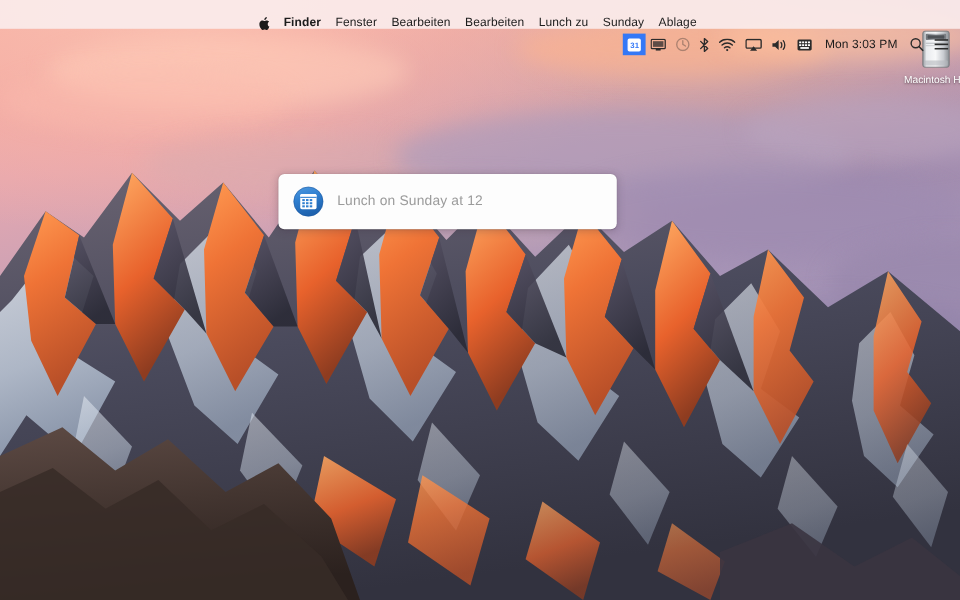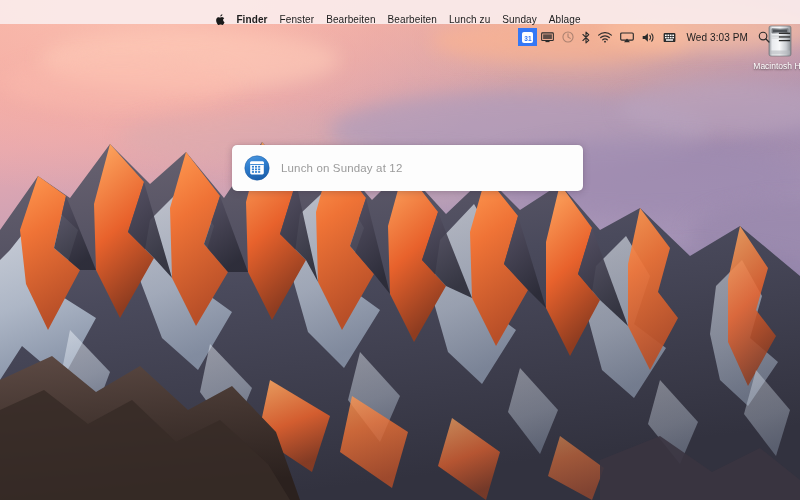--- a/index.html
+++ b/index.html
@@ -148,21 +148,21 @@
     font-size: 8.5px;
     color: #ffffff;
     text-shadow: 0 1px 2px rgba(0,0,0,0.55);
     white-space: nowrap;
   }
 
   
   #notification {
     position: absolute;
     left: 232px; top: 145px;
-    width: 351px; height: 46px;
+    width: 282px; height: 46px;
     background: #fdfdfd;
     border-radius: 5px;
     box-shadow: 0 1px 7px rgba(60,40,60,0.28), 0 0 1px rgba(0,0,0,0.18);
     display: flex;
     align-items: center;
     z-index: 40;
     box-sizing: border-box;
     padding-left: 12px;
   }
   .notif-icon {
@@ -357,21 +357,21 @@
           <rect x="7.9" y="2.6" width="2" height="1.7" fill="#fff"></rect>
           <rect x="10.7" y="2.6" width="2" height="1.7" fill="#fff"></rect>
           <rect x="2.3" y="5.3" width="2" height="1.7" fill="#fff"></rect>
           <rect x="5.1" y="5.3" width="2" height="1.7" fill="#fff"></rect>
           <rect x="7.9" y="5.3" width="2" height="1.7" fill="#fff"></rect>
           <rect x="10.7" y="5.3" width="2" height="1.7" fill="#fff"></rect>
           <rect x="3.4" y="8" width="8.2" height="1.7" fill="#fff"></rect>
         </svg>
       </div>
 
-      <div class="clock">Wed 3:03 PM</div>
+      <div class="clock">Mon 3:03 PM</div>
 
       <div class="status-item">
         <svg width="12" height="12" viewBox="0 0 14 14">
           <circle cx="5.9" cy="5.9" r="4.4" fill="none" stroke="#2b2b2b" stroke-width="1.35"></circle>
           <path d="M9.3 9.3l3.5 3.5" stroke="#2b2b2b" stroke-width="1.45" stroke-linecap="round"></path>
         </svg>
       </div>
 
       <div class="status-item">
         <svg width="13" height="12" viewBox="0 0 15 13">

